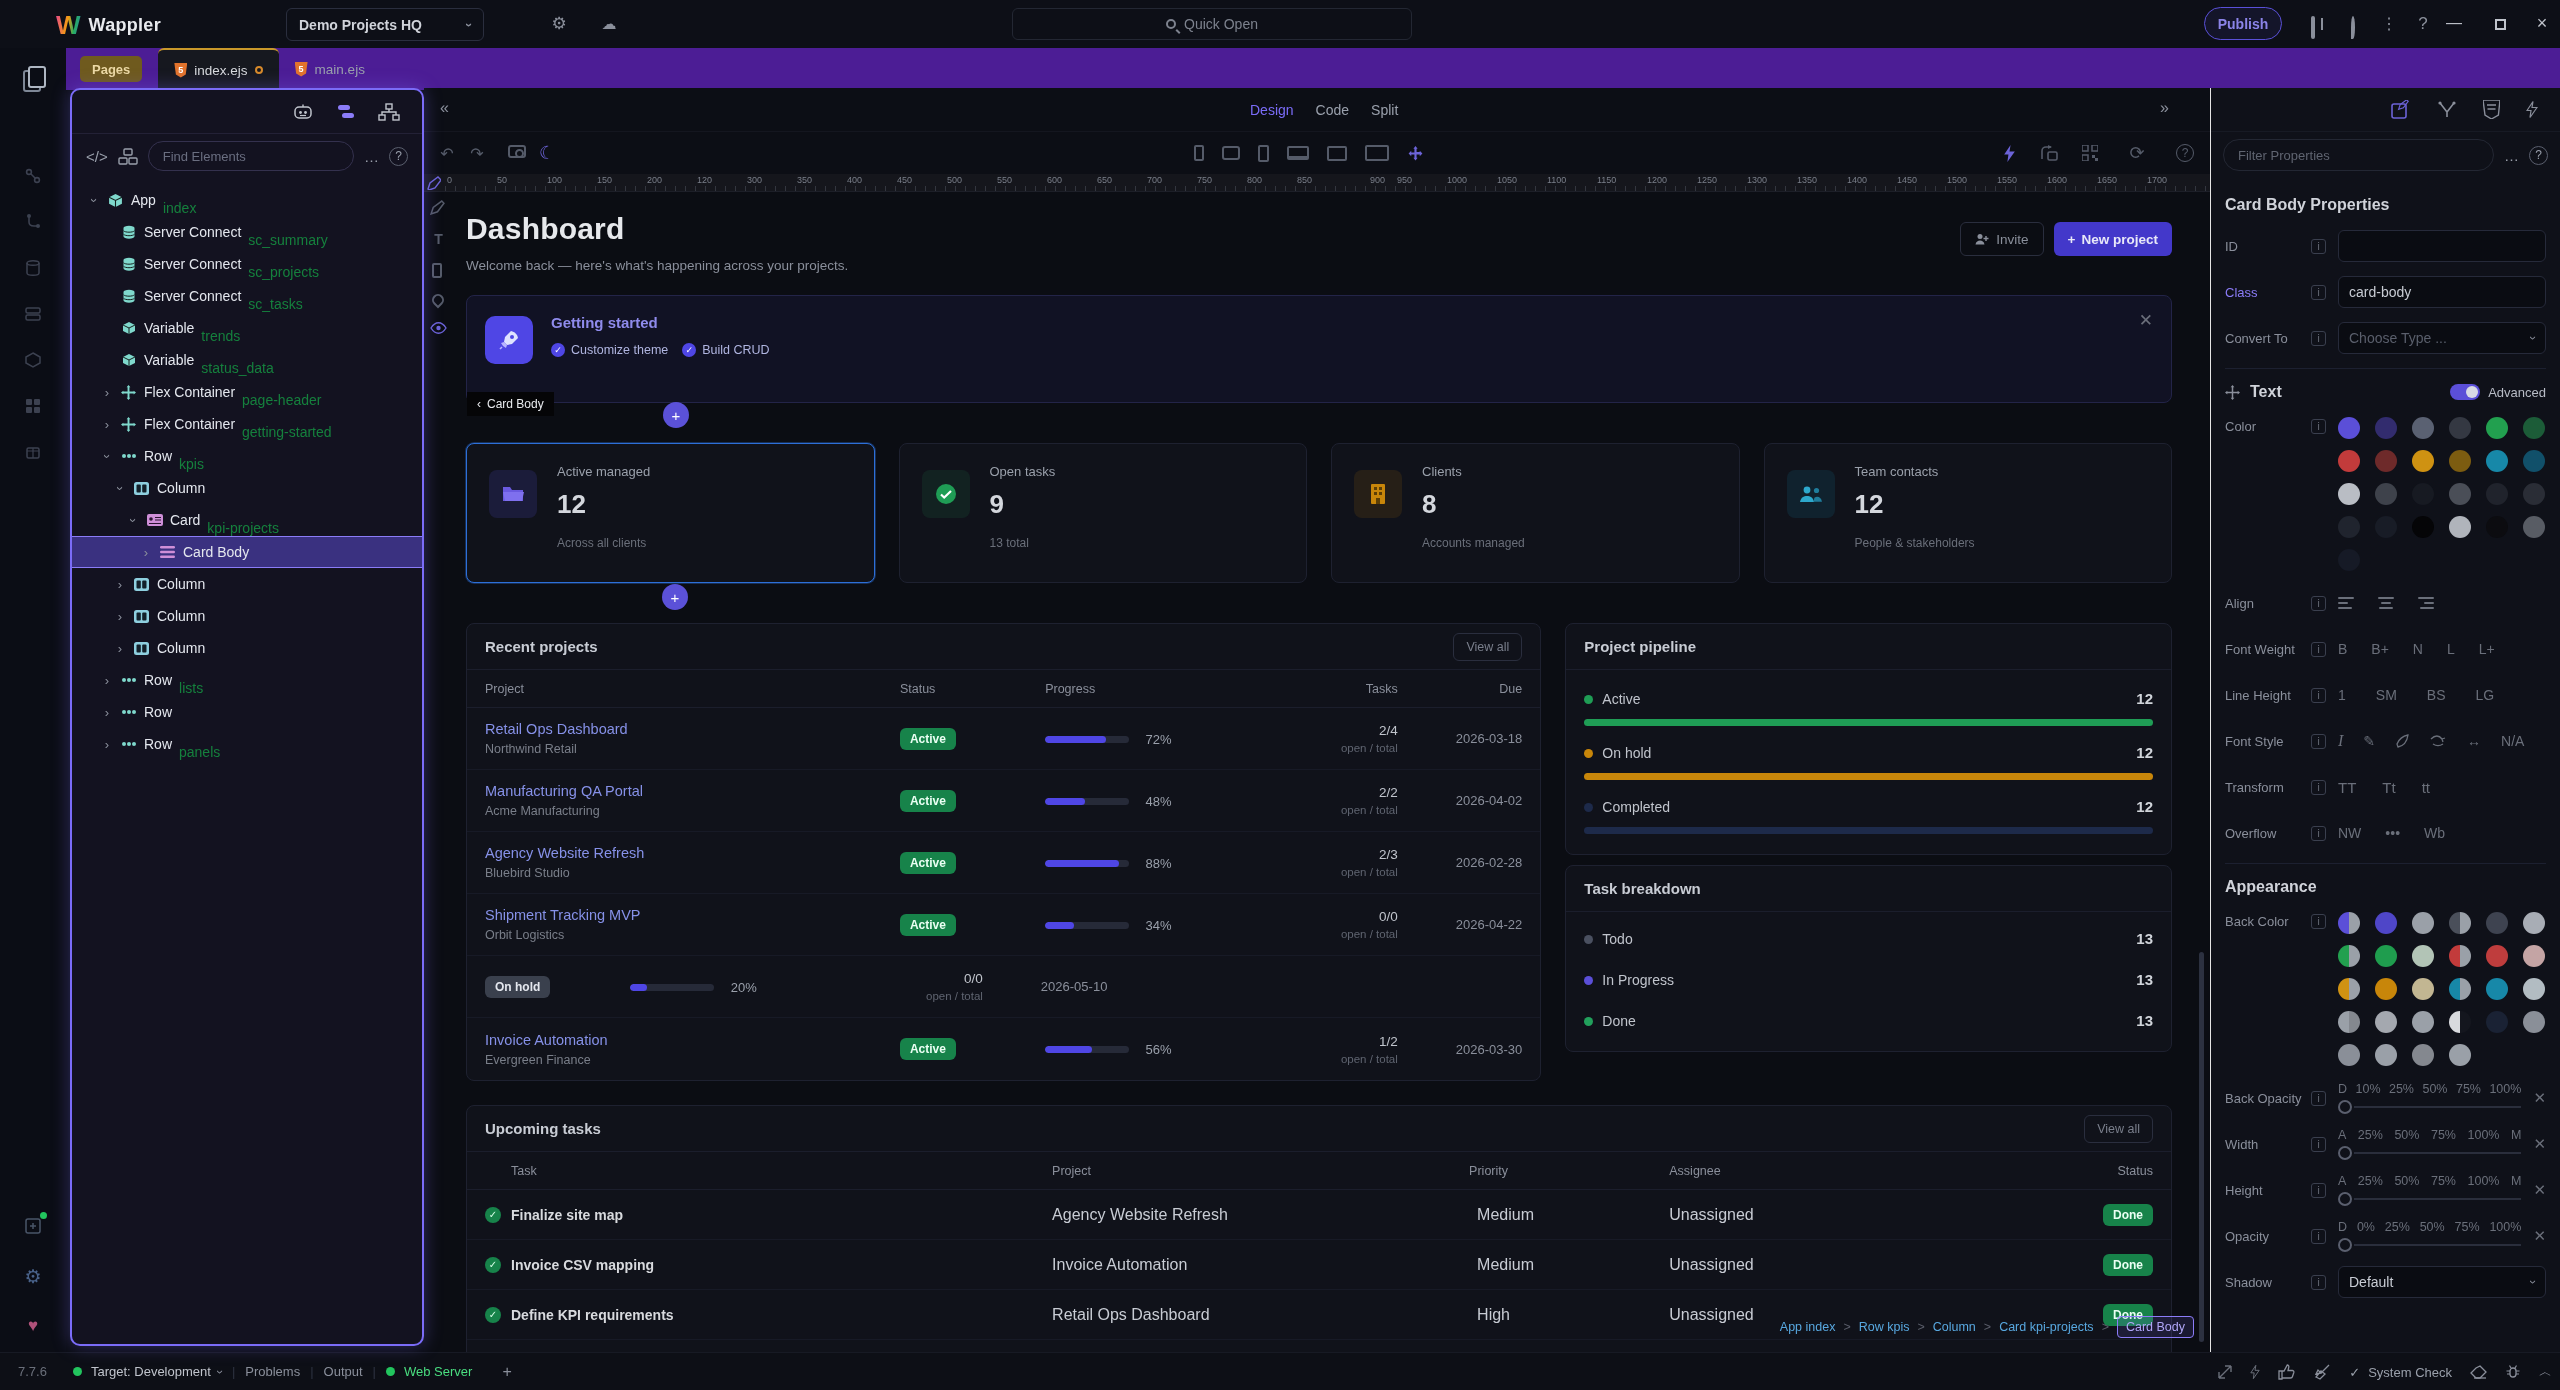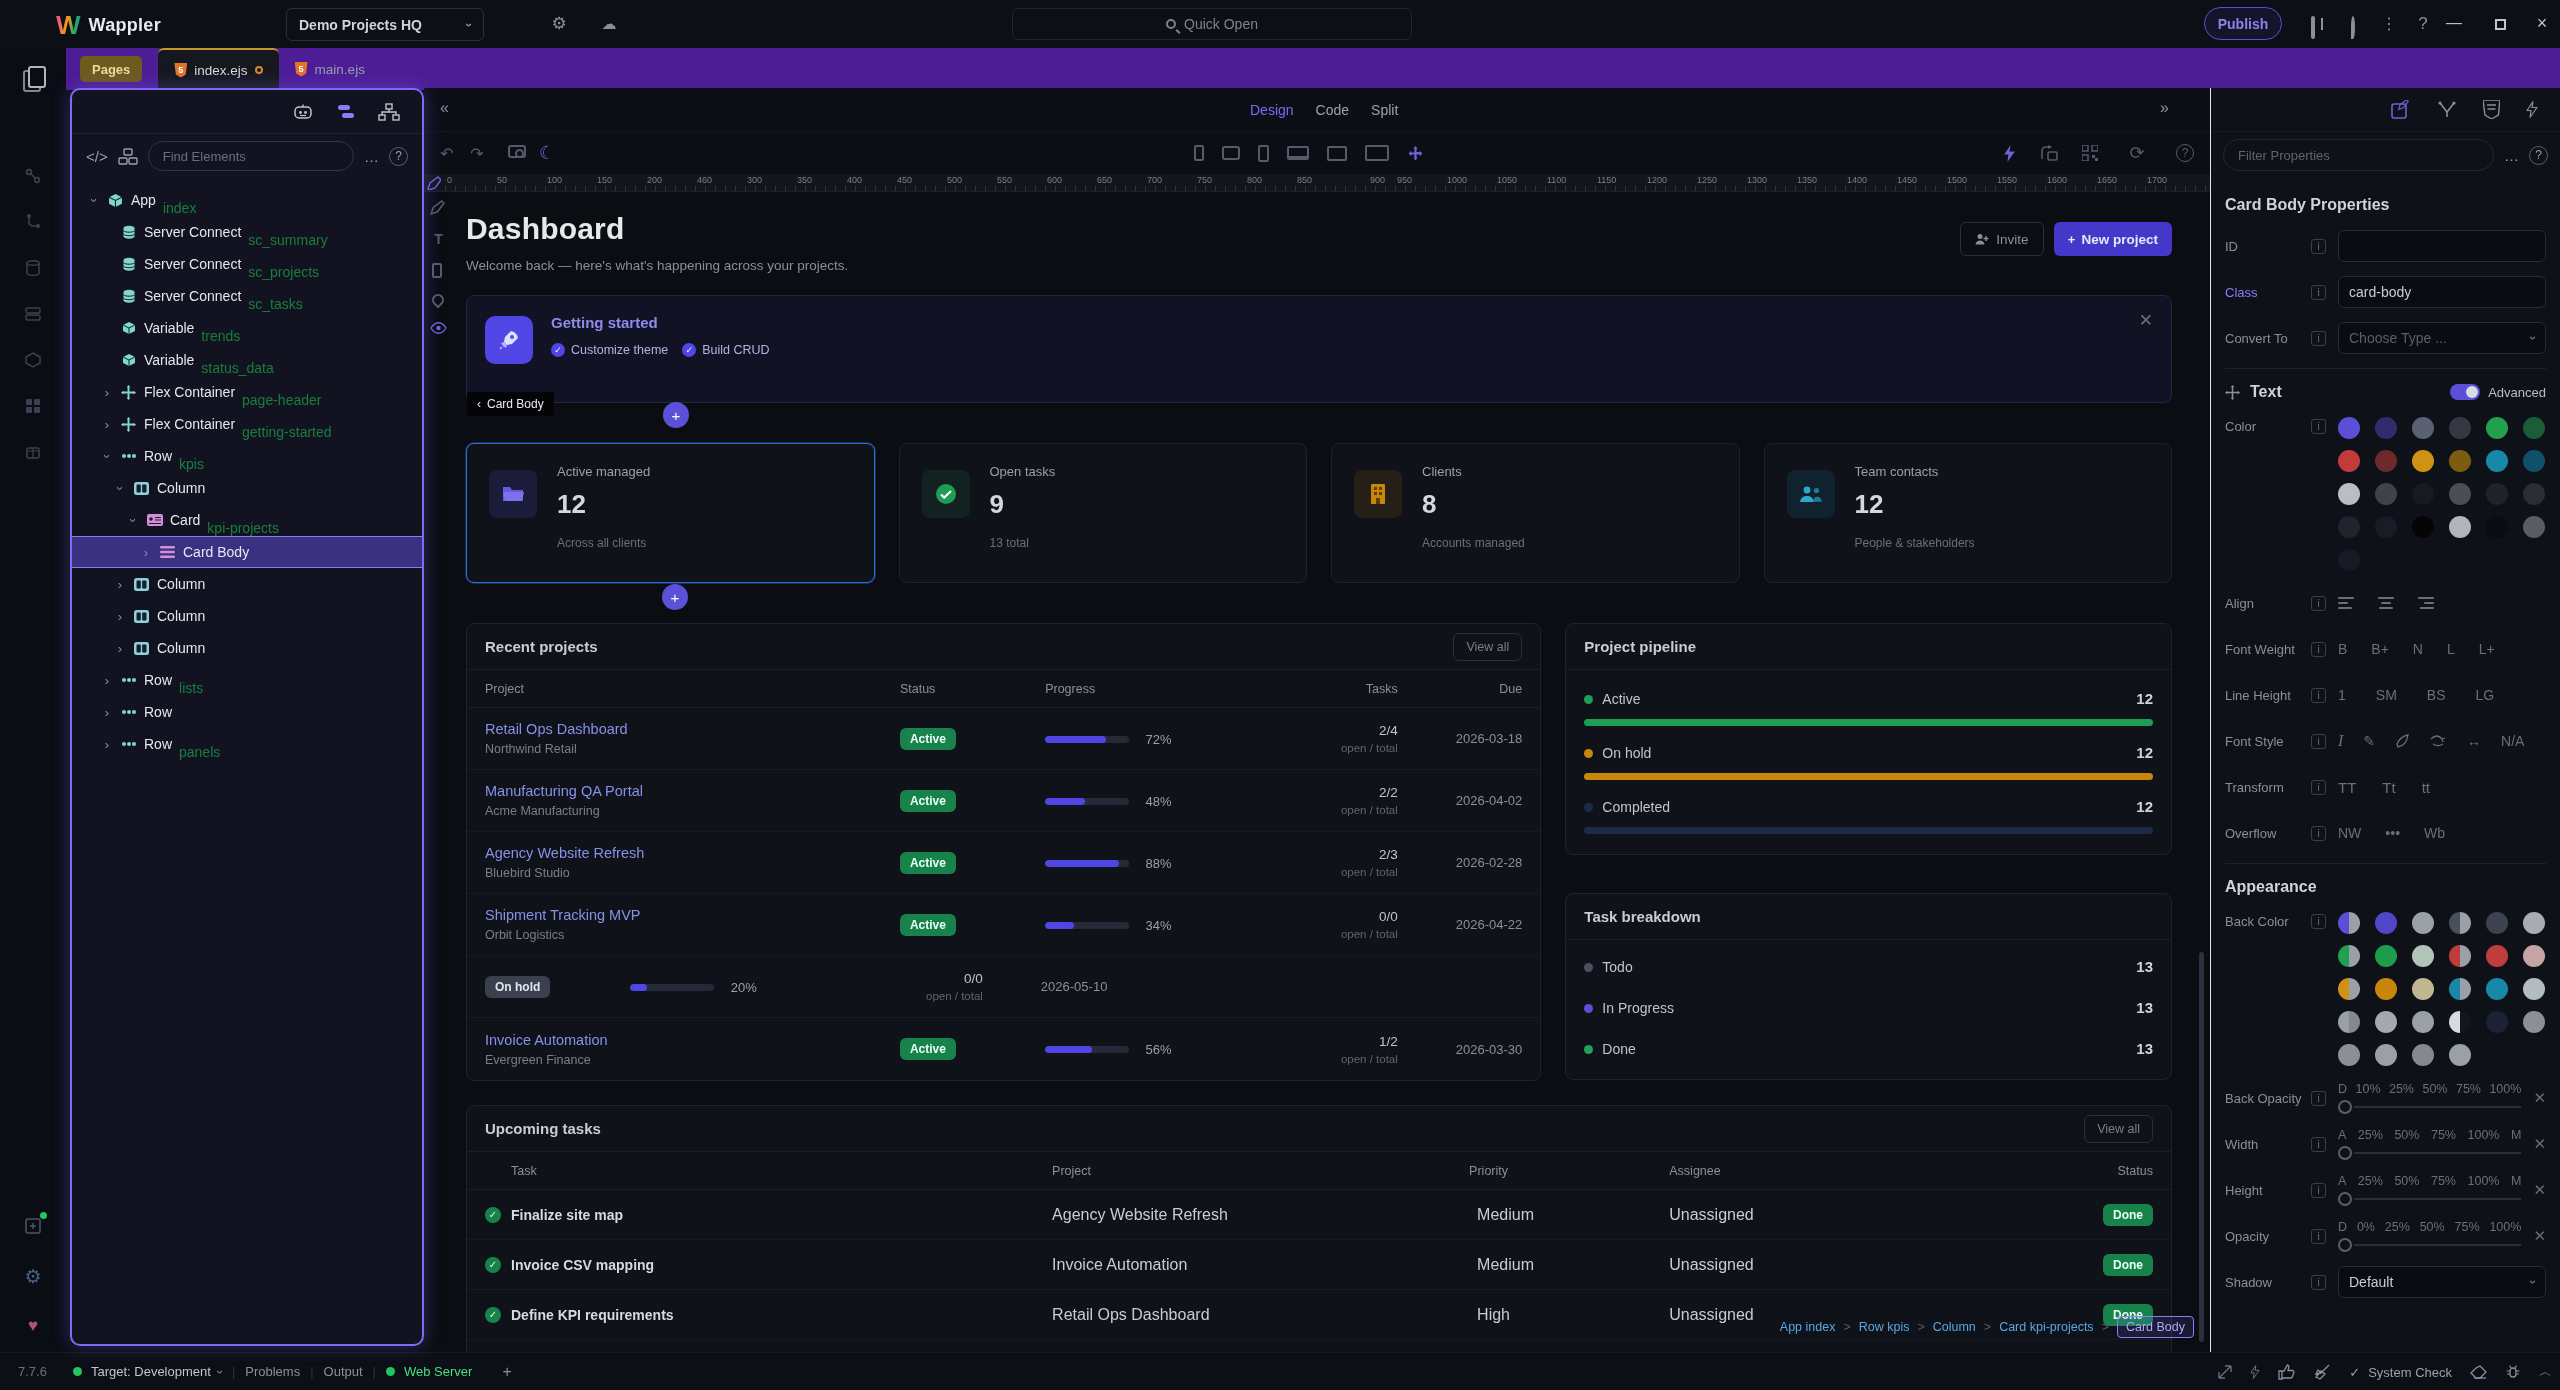--- a/index.html
+++ b/index.html
@@ -161,21 +161,21 @@
   .badge { display:inline-block; padding:4px 10px; border-radius:6px; font-size:12px; font-weight:bold; }
   .badge.act { background:#17834a; color:#eafff3; }
   .badge.hold { background:#59627395; color:#e4e7ee; }
   .pbar { display:inline-block; width:84px; height:7px; background:#262a38; border-radius:4px; overflow:hidden; vertical-align:middle; }
   .pbar i { display:block; height:100%; background:#4f46e5; border-radius:4px; }
   .pct { font-size:13px; color:#9aa0ab; margin-left:12px; vertical-align:middle; }
   .tasksv { font-size:13.5px; color:#c0c4cc; }
   .taskss { font-size:11.5px; color:#5f6470; margin-top:4px; }
   .duev { font-size:13px; color:#8a8f9b; }
 
-  .sidecol { width:624px; display:flex; flex-direction:column; gap:38px; }
+  .sidecol { width:624px; display:flex; flex-direction:column; gap:10px; }
   .pl-item { padding:14px 18px 4px; }
   .pl-top { display:flex; justify-content:space-between; align-items:center; font-size:14px; color:#c0c4cc; }
   .dot { width:9px; height:9px; border-radius:50%; display:inline-block; margin-right:9px; }
   .pl-val { font-weight:bold; color:#d0d4da; font-size:15px; }
   .pl-bar { height:7px; border-radius:4px; margin-top:12px; }
   .bd-item { display:flex; justify-content:space-between; align-items:center; padding:12px 18px; font-size:14px; color:#c0c4cc; }
 
   #upcard { margin-top:24px; width:1706px; }
   .u-task { width:34%; } .u-proj { width:25%; } .u-prio { width:12%; } .u-asg { width:17%; } .u-st { width:12%; text-align:right; }
   .urow { display:flex; padding:0 18px; height:50px; align-items:center; border-bottom:1px solid #171a26; }
@@ -342,21 +342,21 @@
   </div>
   <div id="ruler">
     <svg width="14" height="14" viewBox="0 0 14 14" style="position:absolute;left:3px;top:2px;">
         <path d="M1 13l2-6 8-6 3 3-6 8-6 2z" fill="none" stroke="#6c63d8" stroke-width="1.4"></path>
       </svg>
   <span class="rnum" style="left: 23px;">0</span>
       <span class="rnum" style="left: 73px;">50</span>
       <span class="rnum" style="left: 123px;">100</span>
       <span class="rnum" style="left: 173px;">150</span>
       <span class="rnum" style="left: 223px;">200</span>
-      <span class="rnum" style="left: 273px;">460</span>
+      <span class="rnum" style="left: 273px;">120</span>
       <span class="rnum" style="left: 323px;">300</span>
       <span class="rnum" style="left: 373px;">350</span>
       <span class="rnum" style="left: 423px;">400</span>
       <span class="rnum" style="left: 473px;">450</span>
       <span class="rnum" style="left: 523px;">500</span>
       <span class="rnum" style="left: 573px;">550</span>
       <span class="rnum" style="left: 623px;">600</span>
       <span class="rnum" style="left: 673px;">650</span>
       <span class="rnum" style="left: 723px;">700</span>
       <span class="rnum" style="left: 773px;">750</span>

